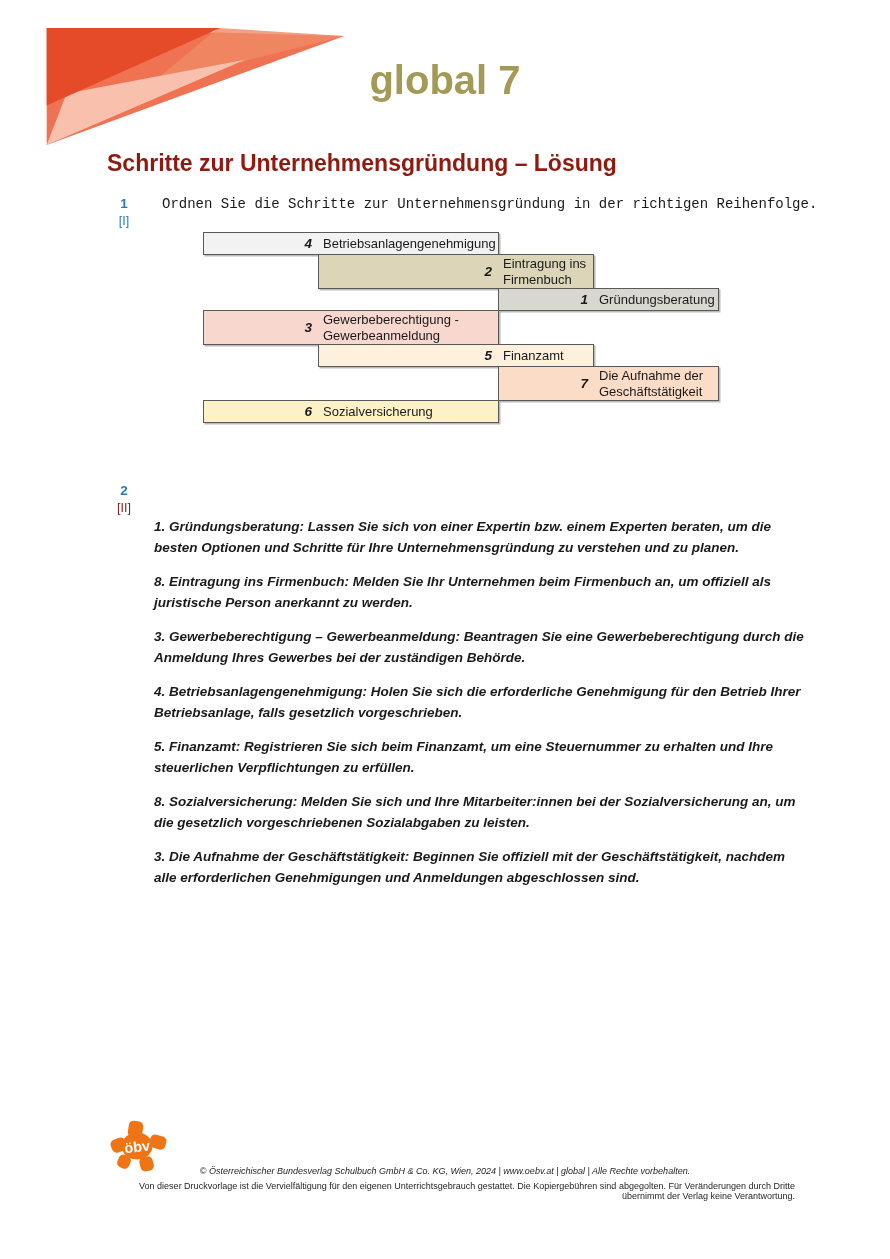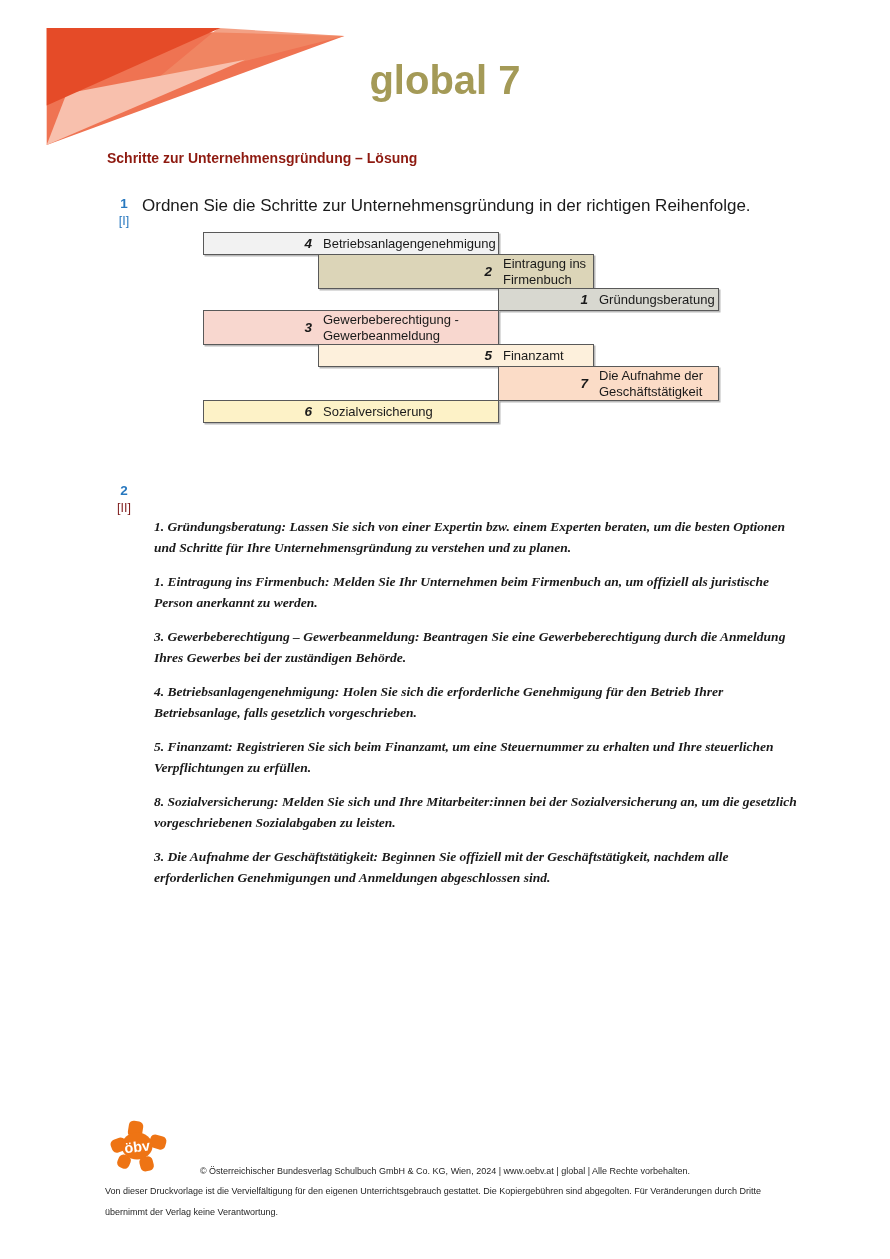--- a/index.html
+++ b/index.html
@@ -14,28 +14,28 @@
     overflow:hidden;
   }
   
   .corner-logo { position:absolute; left:46px; top:28px; width:299px; height:124px; }
   .brand-title {
     position:absolute; left:0; top:58px; width:890px;
     text-align:center; font-size:40px; font-weight:bold; letter-spacing:0;
   }
   .doc-title {
     position:absolute; left:107px; top:150px;
-    font-size:14px; font-weight:bold;
+    font-size:23px; font-weight:bold;
   }
   
   .task-num { position:absolute; left:112px; width:24px; text-align:center;
     font-size:13.5px; font-weight:bold; }
   .task-marker { position:absolute; left:112px; width:24px; text-align:center;
     font-size:12.5px; }
-  .task-prompt { position:absolute; left:142px; width:660px; font-size:17px; }
+  .task-prompt { position:absolute; left:162px; width:660px; font-size:14px;font-family:Liberation Mono, monospace; }
   
   .step-box {
     position:absolute;
     border:1px solid #595959;
     box-shadow:1.5px 1.5px 0 rgba(130,130,130,.55);
     display:flex; align-items:center;
     font-size:13px; line-height:16px;
   }
   .step-box .num {
     flex:none; text-align:right; font-weight:bold; font-style:italic;
@@ -46,32 +46,32 @@
   .col-b { left:318px; width:276px; }
   .col-c { left:498px; width:221px; }
   .col-a .num { width:119px; }
   .col-b .num { width:184px; }
   .col-c .num { width:100px; }
   .h-one { height:23px; }
   .h-two { height:35px; }
   
   .answers {
     position:absolute; left:154px; top:516px; width:650px;
-    font-size:13.5px; font-weight:bold; font-style:italic; line-height:21px;font-family:Liberation Serif, serif;
+    font-size:13.5px; font-weight:bold; font-style:italic; line-height:21px;
   }
   .answers p { margin:0 0 13px 0; }
   
   .oebv-logo { position:absolute; left:110px; top:1120px; width:58px; height:54px; }
   .footer-copyright {
     position:absolute; left:0; top:1166px; width:890px;
-    text-align:center; font-size:9px; color:#1f1f1f;
+    text-align:center; font-size:9px; color:#1f1f1f;font-style:italic;
   }
   .footer-notice {
     position:absolute; left:105px; top:1181px; width:690px;
-    font-size:9px; line-height:21px; color:#1f1f1f;
+    font-size:9px; line-height:10px; color:#1f1f1f;text-align:right;
   }
 </style>
 </head>
 <body>
 
 <div class="page">
 
   <svg class="corner-logo" viewBox="0 0 300 125" aria-hidden="true">
     <polygon points="0,0 300,8 0,118" fill="#ef7352"></polygon>
     <polygon points="173,0 300,8 103,58" fill="#f08a66" opacity="0.8"></polygon>
@@ -114,21 +114,21 @@
   <div class="step-box col-a h-one" style="top: 400px; background: rgb(253, 242, 199);">
     <span class="num">6</span>
     <span class="lbl">Sozialversicherung</span>
   </div>
 
   <div class="task-num" style="top: 483px; color: rgb(40, 120, 191);">2</div>
   <div class="task-marker" style="top: 501px; color: #7f1d1d;">[II]</div>
 
   <div class="answers">
     <p>1. Gründungsberatung: Lassen Sie sich von einer Expertin bzw. einem Experten beraten, um die besten Optionen und Schritte für Ihre Unternehmensgründung zu verstehen und zu planen.</p>
-    <p>1. Eintragung ins Firmenbuch: Melden Sie Ihr Unternehmen beim Firmenbuch an, um offiziell als juristische Person anerkannt zu werden.</p>
+    <p>8. Eintragung ins Firmenbuch: Melden Sie Ihr Unternehmen beim Firmenbuch an, um offiziell als juristische Person anerkannt zu werden.</p>
     <p>3. Gewerbeberechtigung – Gewerbeanmeldung: Beantragen Sie eine Gewerbeberechtigung durch die Anmeldung Ihres Gewerbes bei der zuständigen Behörde.</p>
     <p>4. Betriebsanlagengenehmigung: Holen Sie sich die erforderliche Genehmigung für den Betrieb Ihrer Betriebsanlage, falls gesetzlich vorgeschrieben.</p>
     <p>5. Finanzamt: Registrieren Sie sich beim Finanzamt, um eine Steuernummer zu erhalten und Ihre steuerlichen Verpflichtungen zu erfüllen.</p>
     <p>8. Sozialversicherung: Melden Sie sich und Ihre Mitarbeiter:innen bei der Sozialversicherung an, um die gesetzlich vorgeschriebenen Sozialabgaben zu leisten.</p>
     <p>3. Die Aufnahme der Geschäftstätigkeit: Beginnen Sie offiziell mit der Geschäftstätigkeit, nachdem alle erforderlichen Genehmigungen und Anmeldungen abgeschlossen sind.</p>
   </div>
 
   <svg class="oebv-logo" viewBox="0 0 60 56" aria-hidden="true">
     <g fill="#ee7414">
       <rect x="19" y="1" width="15" height="17" rx="5" transform="rotate(9 26 9)"></rect>

